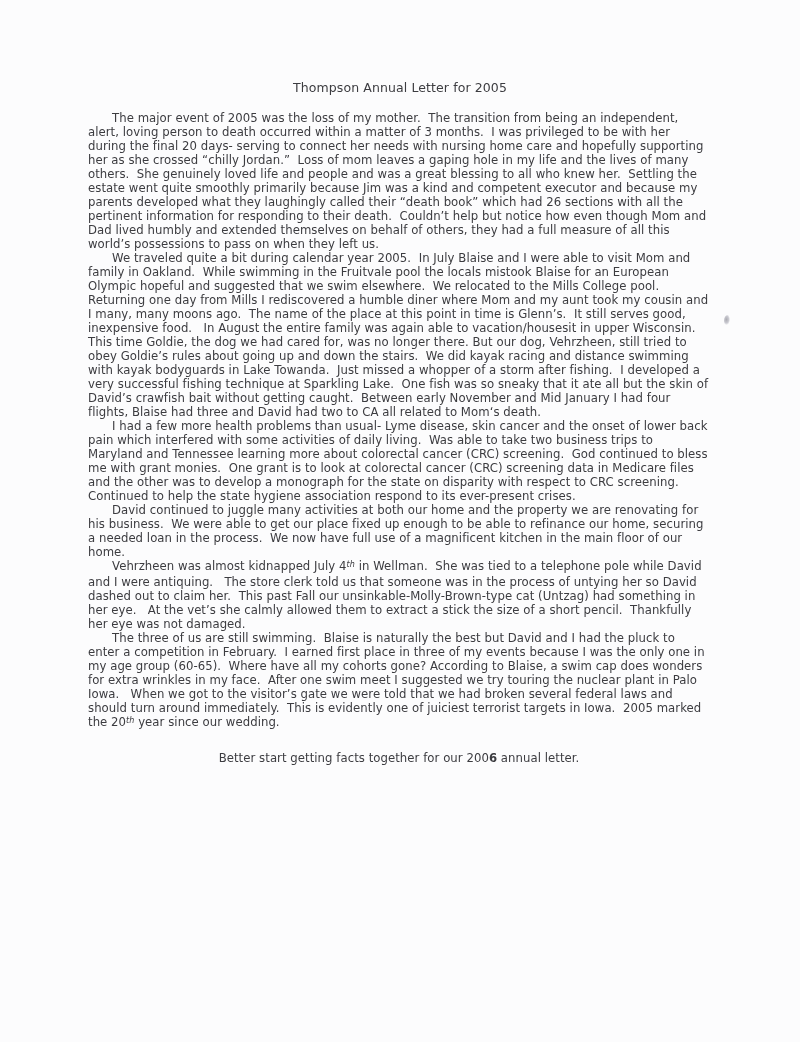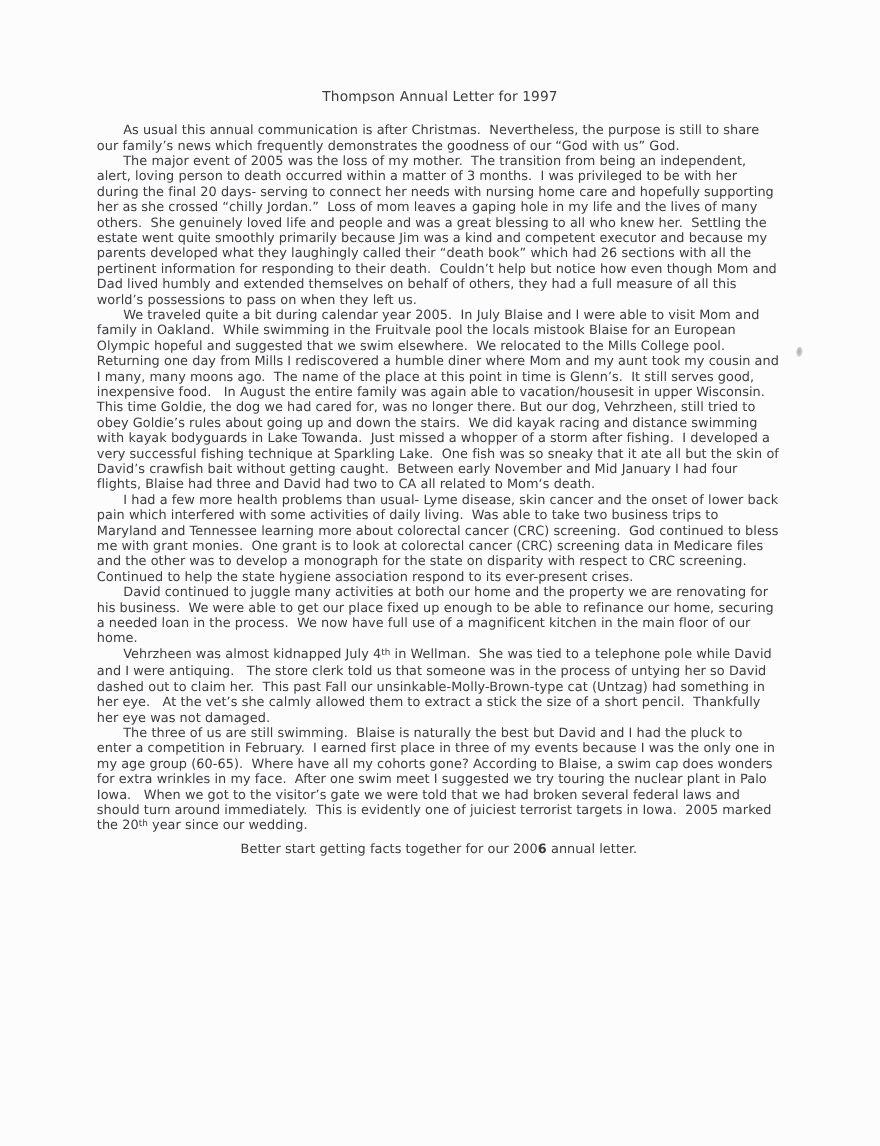--- a/index.html
+++ b/index.html
@@ -38,47 +38,47 @@
     text-align:left;
   }
   .body-text p{
     margin:0;
     text-indent:24px;
   }
   .sup{
     font-size:8px;
     position:relative;
     top:-3.5px;
+    font-style:italic;
   }
   .bold{
     font-weight:bold;
   }
   .closing{
-    margin-top:5px;
+    margin-top:20px;
     text-align:center;
     text-indent:0;
   }
   .smudge{
     position:absolute;
     left:724px;top:315px;
     width:6px;height:10px;
     background:radial-gradient(ellipse at 40% 45%, #90909a 0%, #b9b9c2 45%, transparent 72%);
     border-radius:60% 40% 55% 45%;
     opacity:0.75;
   }
 </style>
 </head>
 <body>
 
 <div class="page">
-  <div class="title">Thompson Annual Letter for 1997</div>
+  <div class="title">Thompson Annual Letter for 2005</div>
 
   <div class="body-text">
 
-    <p>As usual this annual communication is after Christmas.&nbsp; Nevertheless, the purpose is still to share our family’s news which frequently demonstrates the goodness of our “God with us” God.</p>
       <p>The major event of 2005 was the loss of my mother.&nbsp; The transition from being an independent, alert, loving person to death occurred within a matter of 3 months.&nbsp; I was privileged to be with her during the final 20 days- serving to connect her needs with nursing home care and hopefully supporting her as she crossed “chilly Jordan.”&nbsp; Loss of mom leaves a gaping hole in my life and the lives of many others.&nbsp; She genuinely loved life and people and was a great blessing to all who knew her.&nbsp; Settling the estate went quite smoothly primarily because Jim was a kind and competent executor and because my parents developed what they laughingly called their “death book” which had 26 sections with all the pertinent information for responding to their death.&nbsp; Couldn’t help but notice how even though Mom and Dad lived humbly and extended themselves on behalf of others, they had a full measure of all this world’s possessions to pass on when they left us.</p>
       <p>We traveled quite a bit during calendar year 2005.&nbsp; In July Blaise and I were able to visit Mom and family in Oakland.&nbsp; While swimming in the Fruitvale pool the locals mistook Blaise for an European Olympic hopeful and suggested that we swim elsewhere.&nbsp; We relocated to the Mills College pool.&nbsp; Returning one day from Mills I rediscovered a humble diner where Mom and my aunt took my cousin and I many, many moons ago.&nbsp; The name of the place at this point in time is Glenn’s.&nbsp; It still serves good, inexpensive food.&nbsp;&nbsp; In August the entire family was again able to vacation/housesit in upper Wisconsin.&nbsp; This time Goldie, the dog we had cared for, was no longer there. But our dog, Vehrzheen, still tried to obey Goldie’s rules about going up and down the stairs.&nbsp; We did kayak racing and distance swimming with kayak bodyguards in Lake Towanda.&nbsp; Just missed a whopper of a storm after fishing.&nbsp; I developed a very successful fishing technique at Sparkling Lake.&nbsp; One fish was so sneaky that it ate all but the skin of David’s crawfish bait without getting caught.&nbsp; Between early November and Mid January I had four flights, Blaise had three and David had two to CA all related to Mom‘s death.</p>
       <p>I had a few more health problems than usual- Lyme disease, skin cancer and the onset of lower back pain which interfered with some activities of daily living.&nbsp; Was able to take two business trips to Maryland and Tennessee learning more about colorectal cancer (CRC) screening.&nbsp; God continued to bless me with grant monies.&nbsp; One grant is to look at colorectal cancer (CRC) screening data in Medicare files and the other was to develop a monograph for the state on disparity with respect to CRC screening.&nbsp; Continued to help the state hygiene association respond to its ever-present crises.</p>
       <p>David continued to juggle many activities at both our home and the property we are renovating for his business.&nbsp; We were able to get our place fixed up enough to be able to refinance our home, securing a needed loan in the process.&nbsp; We now have full use of a magnificent kitchen in the main floor of our home.</p>
       <p>Vehrzheen was almost kidnapped July 4<span class="sup">th</span> in Wellman.&nbsp; She was tied to a telephone pole while David and I were antiquing.&nbsp;&nbsp; The store clerk told us that someone was in the process of untying her so David dashed out to claim her.&nbsp; This past Fall our unsinkable-Molly-Brown-type cat (Untzag) had something in her eye.&nbsp;&nbsp; At the vet’s she calmly allowed them to extract a stick the size of a short pencil.&nbsp; Thankfully her eye was not damaged.</p>
       <p>The three of us are still swimming.&nbsp; Blaise is naturally the best but David and I had the pluck to enter a competition in February.&nbsp; I earned first place in three of my events because I was the only one in my age group (60-65).&nbsp; Where have all my cohorts gone? According to Blaise, a swim cap does wonders for extra wrinkles in my face.&nbsp; After one swim meet I suggested we try touring the nuclear plant in Palo Iowa.&nbsp;&nbsp; When we got to the visitor’s gate we were told that we had broken several federal laws and should turn around immediately.&nbsp; This is evidently one of juiciest terrorist targets in Iowa.&nbsp; 2005 marked the 20<span class="sup">th</span> year since our wedding.</p>
       <div class="closing">Better start getting facts together for our 200<span class=" bold">6</span> annual letter.</div>
   </div>
 
   <div class="smudge"></div>

